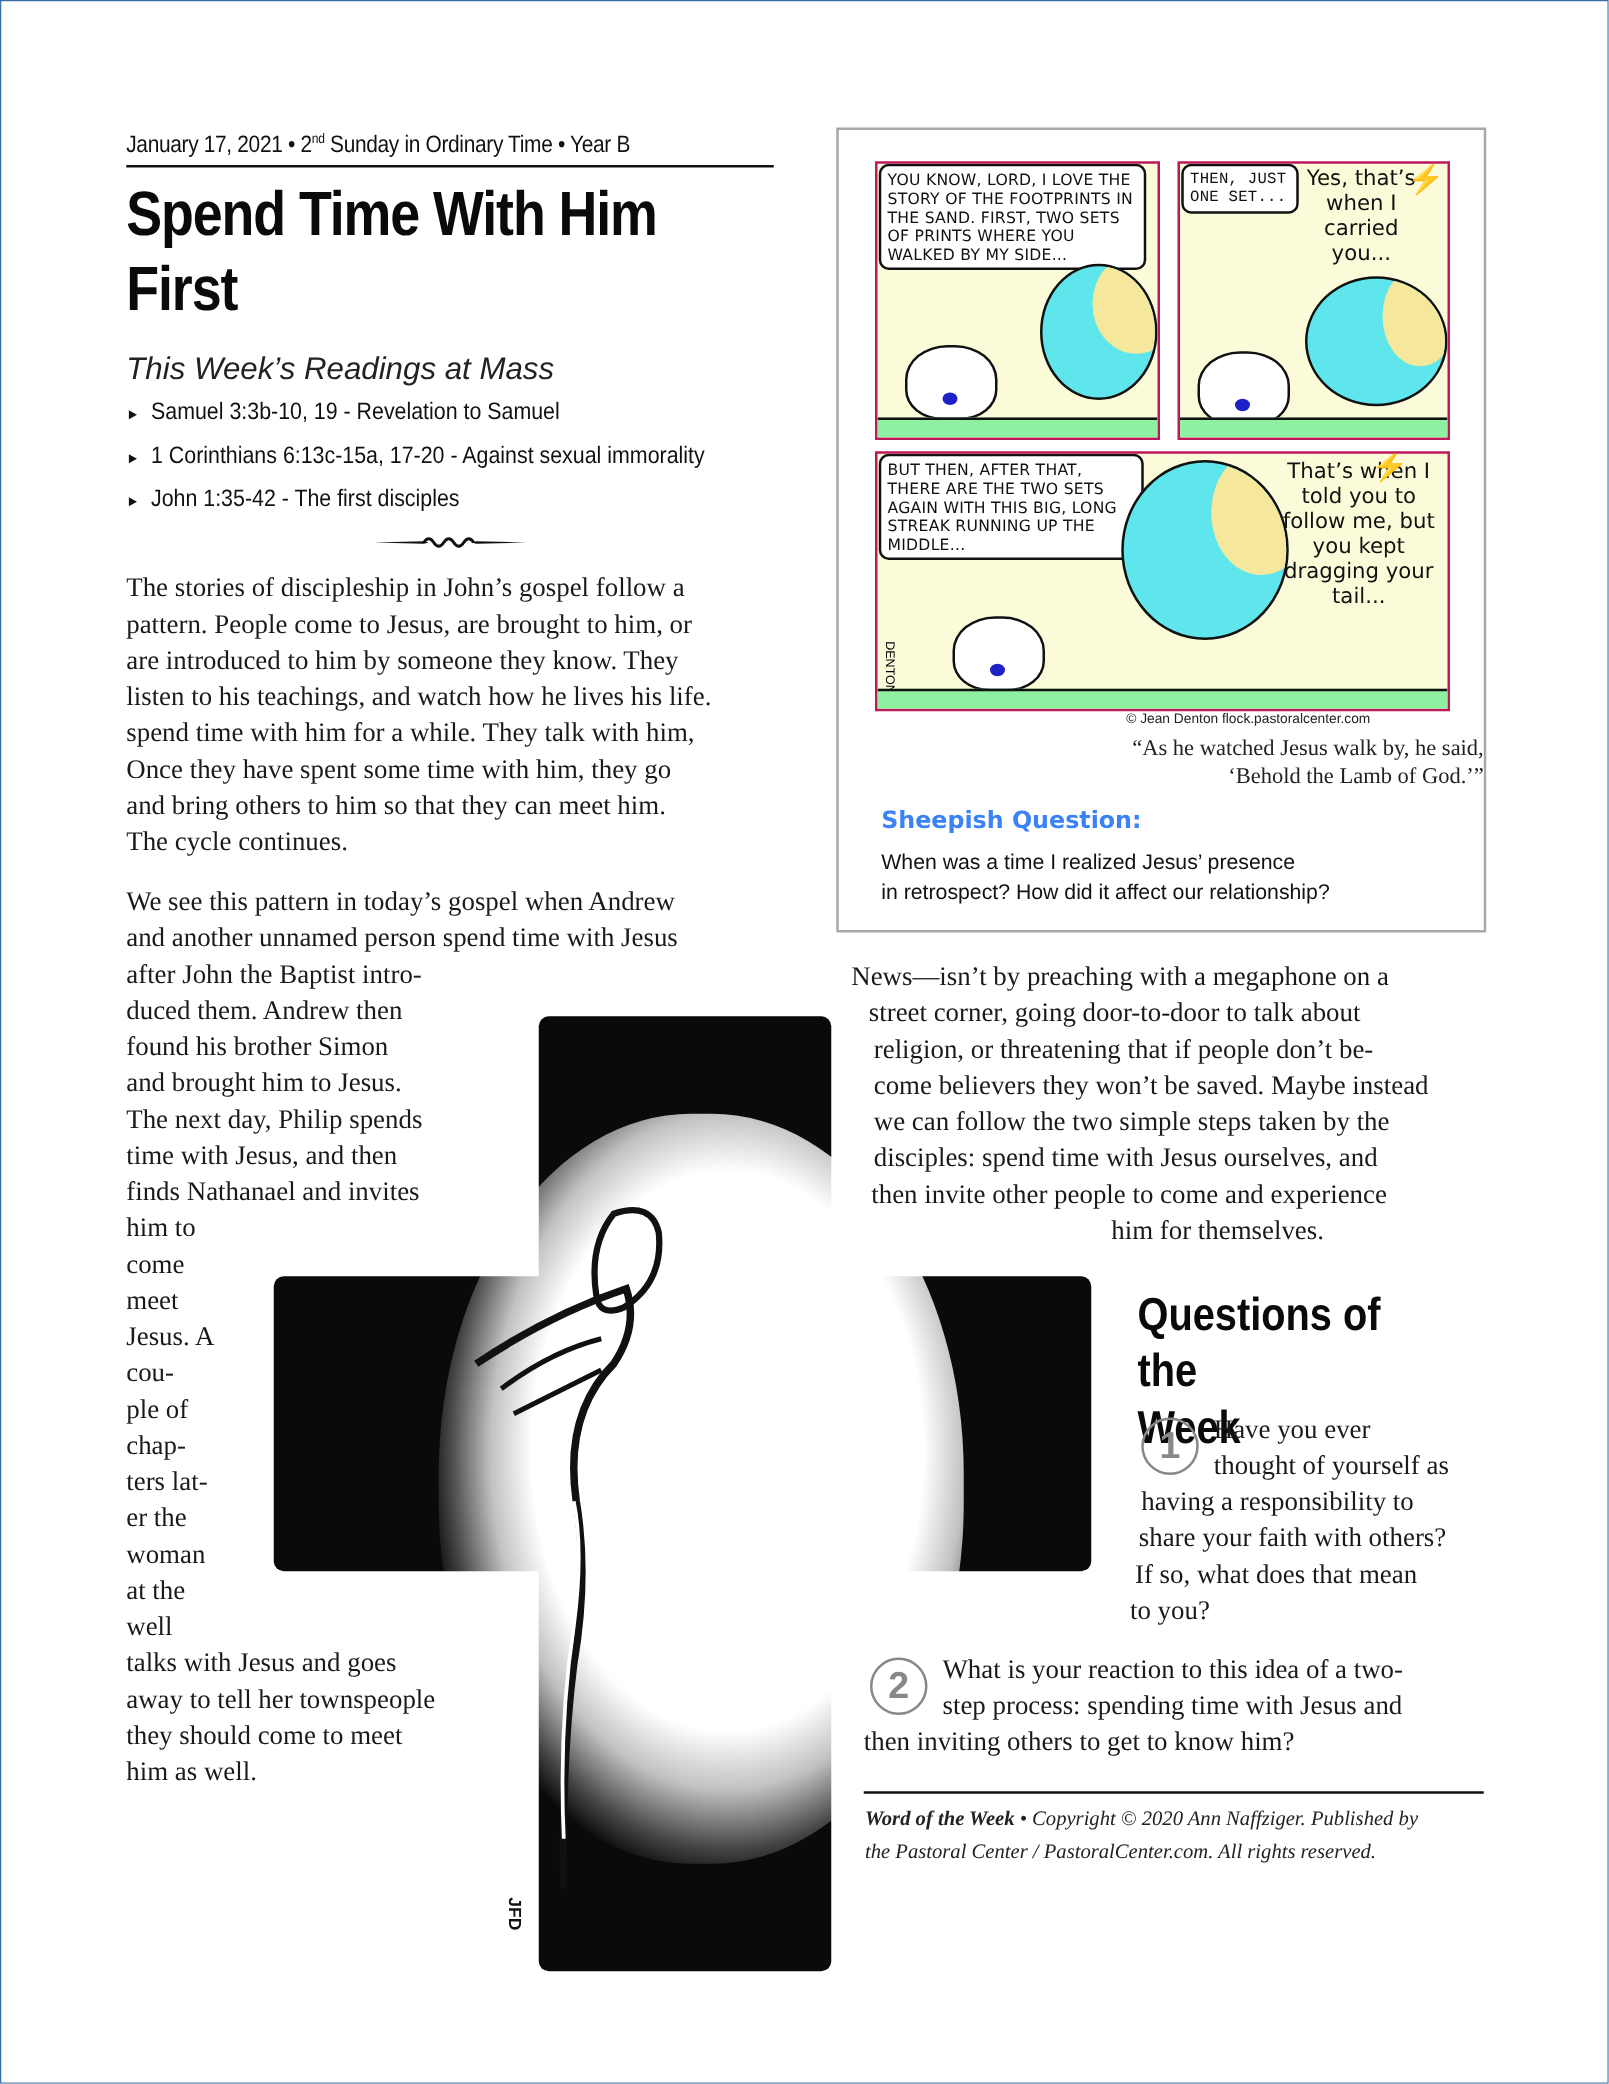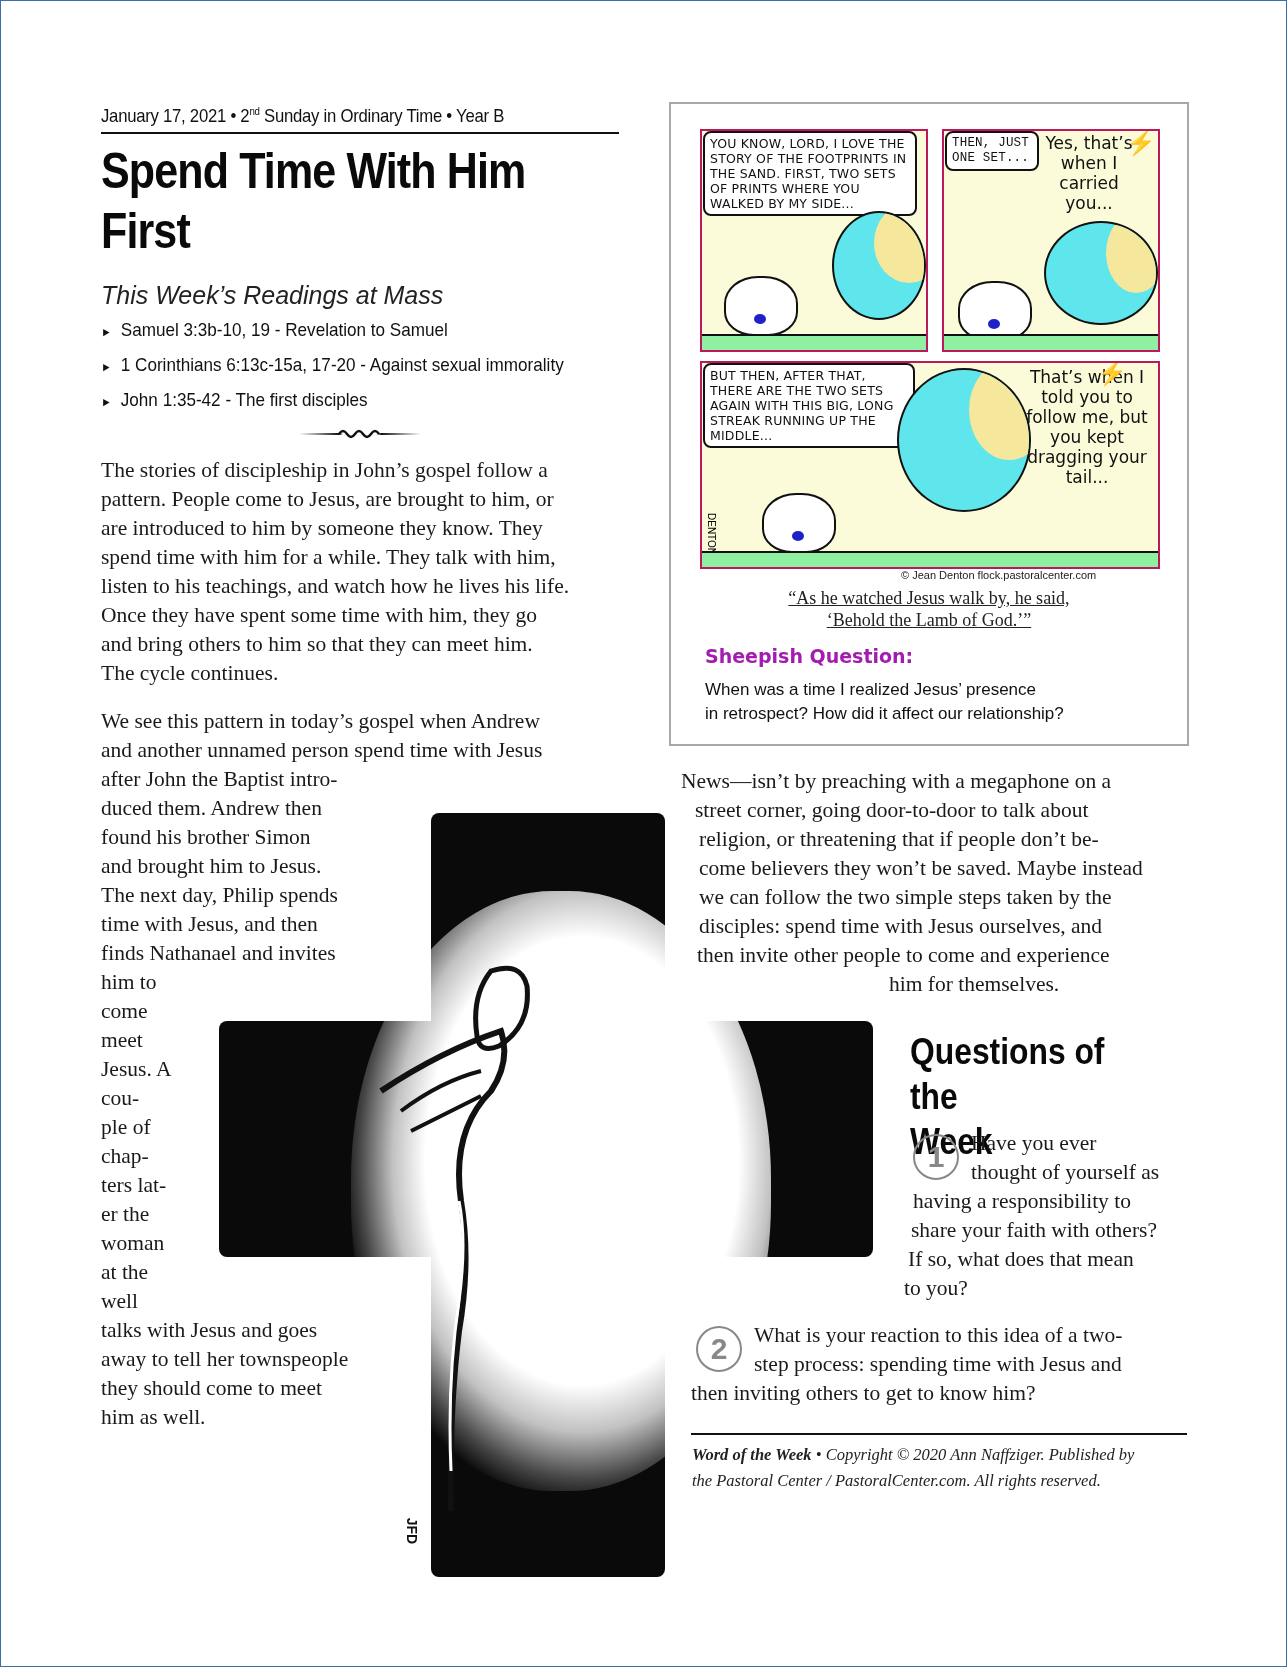--- a/index.html
+++ b/index.html
@@ -48,22 +48,22 @@
   .p-2 { left: 271px; top: 25px; width: 214px; height: 219px; }
   .p-3 { left: 29px; top: 257px; width: 456px; height: 204px; }
   .bubble { position: absolute; background: #fff; border: 2px solid #111; border-radius: 8px; font-family: "DejaVu Sans", sans-serif; font-size: 12.5px; line-height: 15px; color: #111; padding: 3px 5px; text-transform: uppercase; letter-spacing: 0.2px; }
   .godtext { position: absolute; font-family: "DejaVu Sans", sans-serif; font-size: 17px; line-height: 20px; color: #111; text-align: center; }
   .dream { position: absolute; background: #5ee6ec; border: 2px solid #111; border-radius: 50%; overflow: hidden; }
   .dream .sand { position: absolute; background: #f5e79c; border-radius: 50%; }
   .sheep { position: absolute; width: 70px; height: 56px; background: #fff; border: 2px solid #111; border-radius: 46% 46% 40% 40%; }
   .sheep .nose { position: absolute; left: 28px; top: 36px; width: 12px; height: 10px; background: #1d22c8; border-radius: 50%; }
   .bolt { position: absolute; color: #1ab8d8; font-size: 24px; font-weight: bold; }
   .credit { position: absolute; left: 230px; top: 465px; font-size: 11px; color: #222; }
-  .caption { position: absolute; left: 0; top: 483px; width: 516px; text-align: center; font-size: 18px; line-height: 22px; color: #222; text-decoration: underline; }
-  .sq-title { position: absolute; left: 34px; top: 541px; font-family: "DejaVu Sans", sans-serif; font-weight: bold; font-size: 19px; color: #a21caf; }
+  .caption { position: absolute; left: 0; top: 483px; width: 516px; text-align: right; font-size: 18px; line-height: 22px; color: #222; }
+  .sq-title { position: absolute; left: 34px; top: 541px; font-family: "DejaVu Sans", sans-serif; font-weight: bold; font-size: 19px; color: #3b82f6; }
   .sq-text { position: absolute; left: 34px; top: 574px; width: 470px; font-family: Liberation Sans, sans-serif; font-size: 17px; line-height: 24px; color: #111; }
 
   
   .q-title { left: 909px; top: 1028px; width: 290px; font-size: 37px; line-height: 45px; font-weight: bold; color: #0a0a0a; transform: scaleX(0.86); transform-origin: left; }
   .q-num { position: absolute; width: 42px; height: 42px; border: 2.5px solid #888; border-radius: 50%; color: #888; font-family: "Liberation Sans", sans-serif; font-size: 30px; font-weight: bold; text-align: center; line-height: 42px; }
   .q1num { left: 912px; top: 1133px; }
   .q2num { left: 695px; top: 1325px; }
   .q1 { left: 907px; top: 1128px; width: 300px; }
   .q2 { left: 690px; top: 1320px; width: 510px; }
   .footer-rule { left: 690px; top: 1432px; width: 496px; height: 2px; background: #111; }
@@ -108,22 +108,22 @@
     <path d="M40 160 q60 -40 120 -60 q10 30 -10 60 q-40 40 -30 110 q10 60 -2 130 q-10 80 -8 180" fill="none" stroke="#111" stroke-width="6"></path>
     <path d="M60 180 q40 -30 80 -40 M70 200 q40 -20 70 -35" stroke="#111" stroke-width="4" fill="none"></path>
     <path d="M110 540 q-4 -90 8 -170 q8 -60 0 -100" stroke="#fff" stroke-width="3" fill="none"></path>
   </svg>
   <div class="abs signature sans">JFD</div>
 
   <div class="abs body serif p1">
     <span class="line">The stories of discipleship in John’s gospel follow a</span>
     <span class="line">pattern. People come to Jesus, are brought to him, or</span>
     <span class="line">are introduced to him by someone they know. They</span>
+    <span class="line">listen to his teachings, and watch how he lives his life.</span>
     <span class="line">spend time with him for a while. They talk with him,</span>
-    <span class="line">listen to his teachings, and watch how he lives his life.</span>
     <span class="line">Once they have spent some time with him, they go</span>
     <span class="line">and bring others to him so that they can meet him.</span>
     <span class="line">The cycle continues.</span>
   </div>
   <div class="abs body serif p2a">
     <span class="line">We see this pattern in today’s gospel when Andrew</span>
     <span class="line">and another unnamed person spend time with Jesus</span>
   </div>
   <div class="abs body serif p2b">
     <span class="line">after John the Baptist intro-</span>

